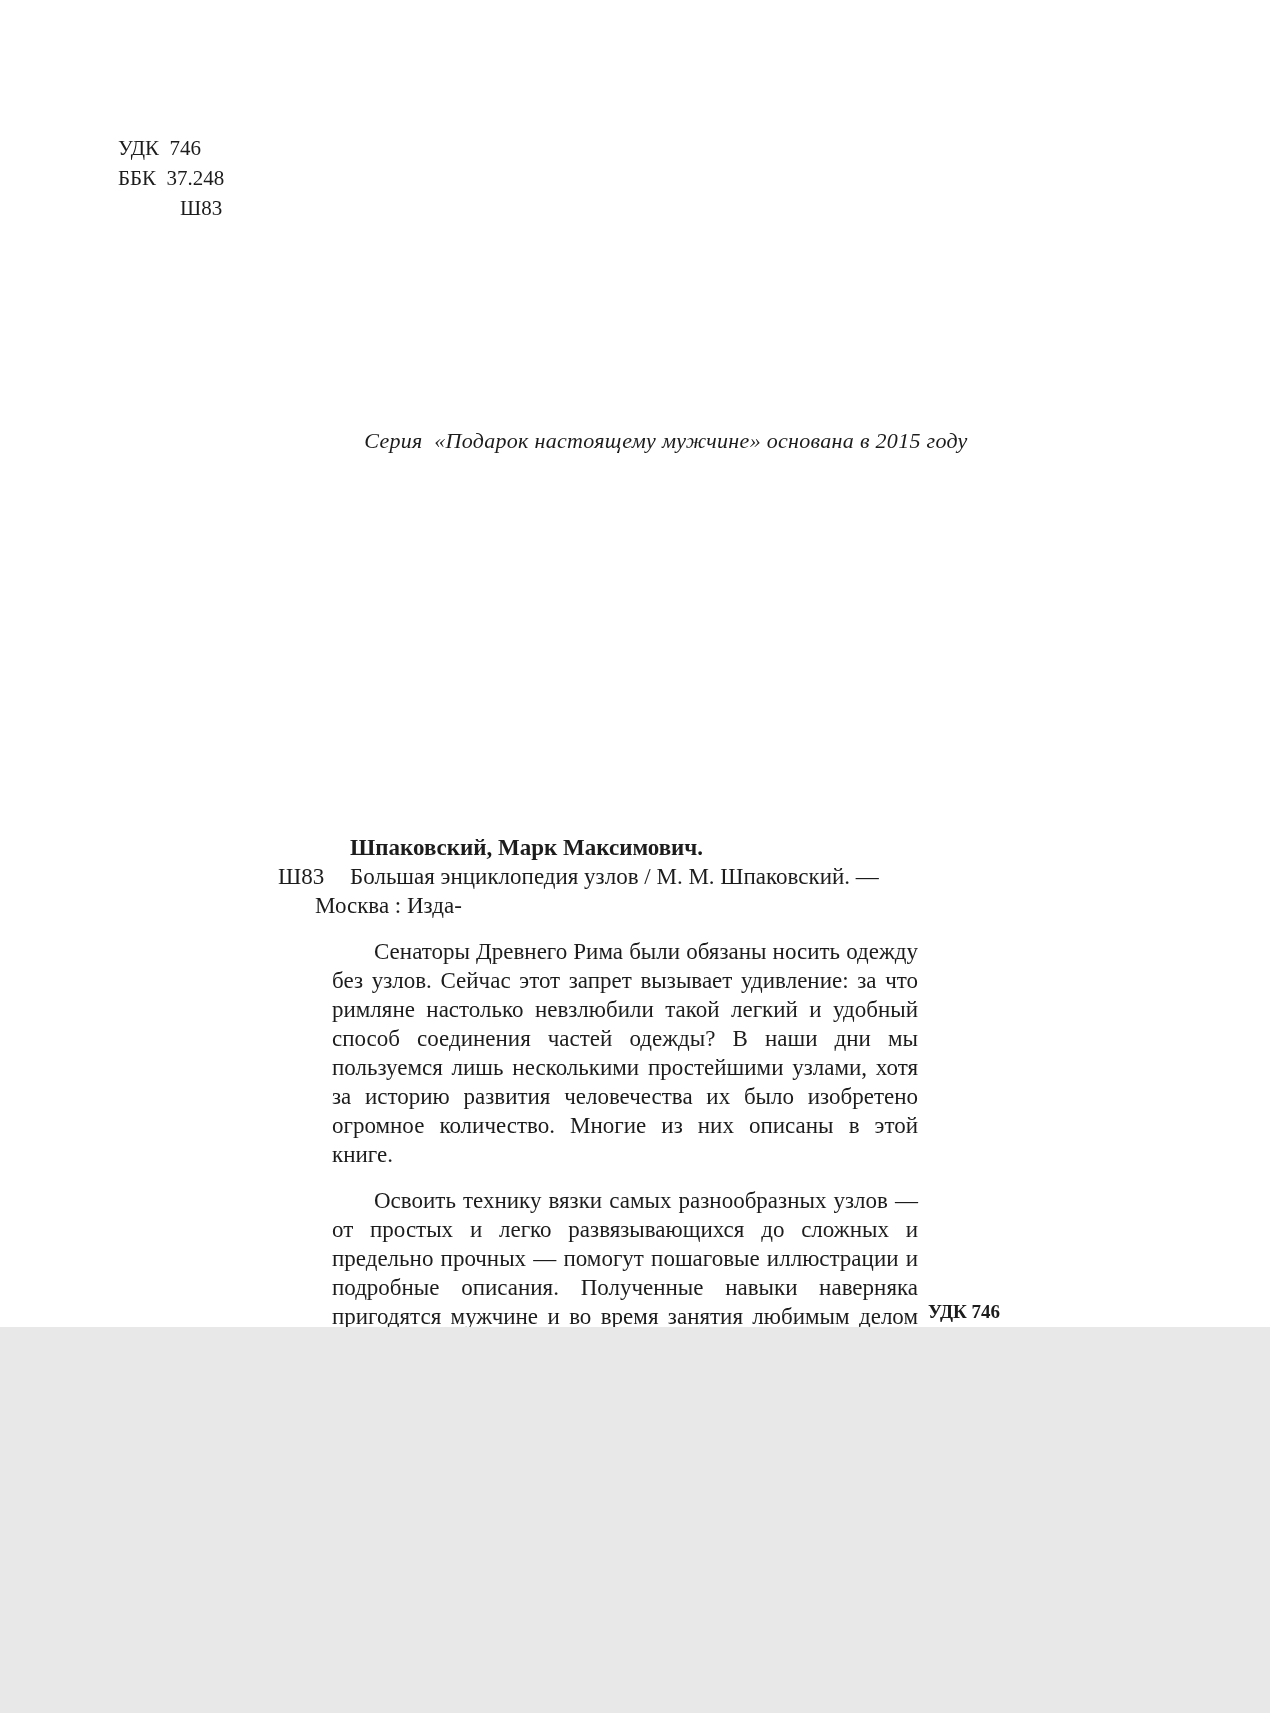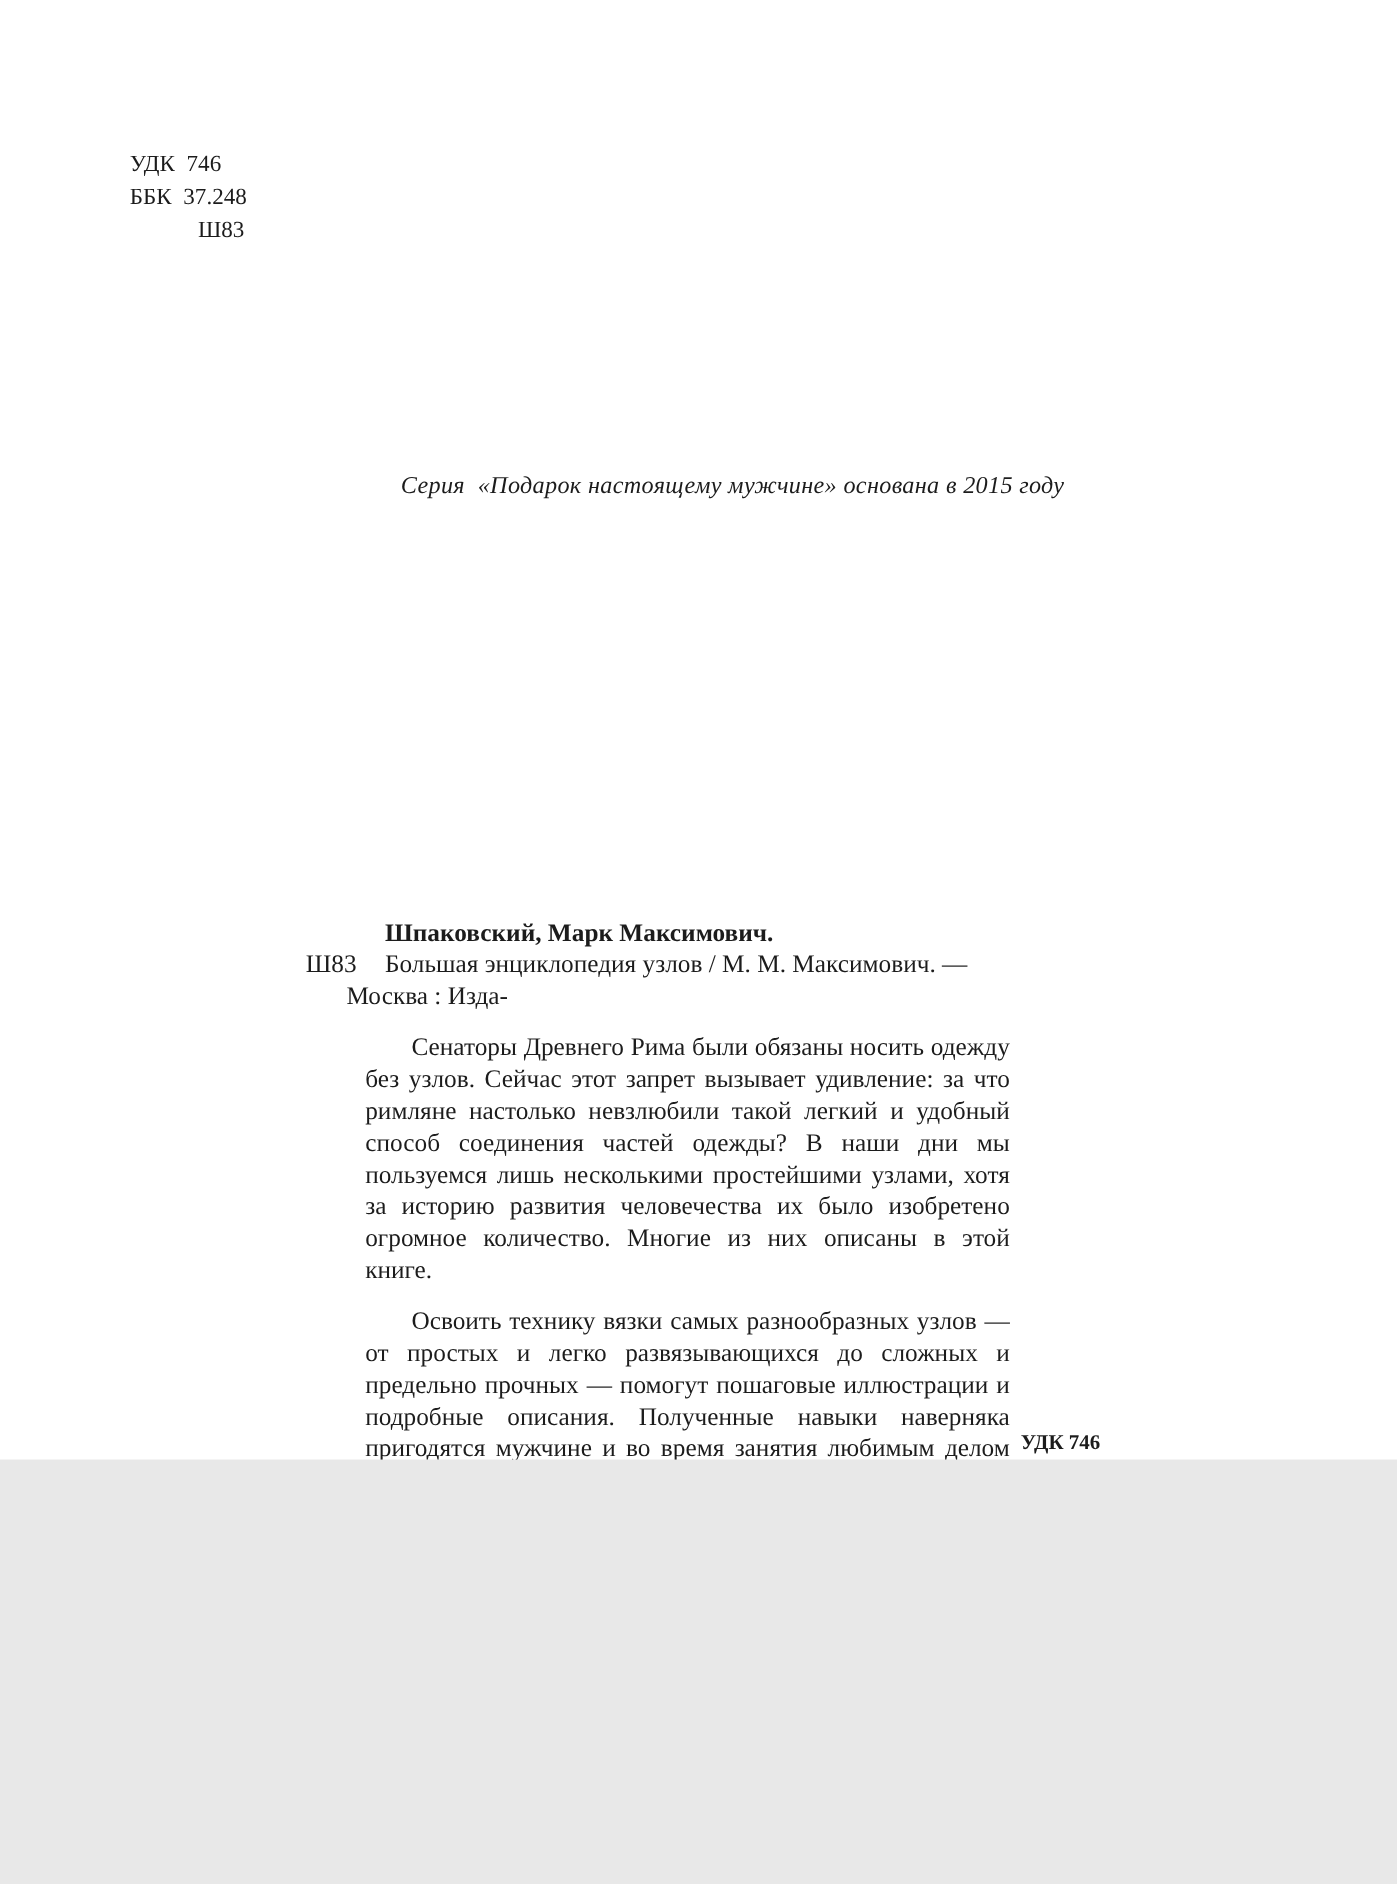--- a/index.html
+++ b/index.html
@@ -109,21 +109,21 @@
     <div class="pre">ББК  37.248</div>
     <div class="sign">Ш83</div>
   </div>
 
   <div class="series-note pre">Серия  «Подарок настоящему мужчине» основана в 2015 году</div>
 
   <div class="catalog">
     <div class="author-heading">Шпаковский, Марк Максимович.</div>
     <div class="rel">
       <span class="margin-sign">Ш83</span>
-      <div class="desc-line-1">Большая энциклопедия узлов / М. М. Максимович. — Москва : Изда-</div>
+      <div class="desc-line-1">Большая энциклопедия узлов / М. М. Шпаковский. — Москва : Изда-</div>
     </div>
     <div class="annotation">
       <p>Сенаторы Древнего Рима были обязаны носить одежду без узлов. Сейчас этот запрет вызывает удивление: за что римляне настолько невзлюбили такой легкий и удобный способ соединения частей одежды? В наши дни мы пользуемся лишь несколькими простейшими узлами, хотя за историю развития человечества их было изобретено огромное количество. Многие из них описаны в этой книге.</p>
       <p>Освоить технику вязки самых разнообразных узлов — от простых и легко развязывающихся до сложных и предельно прочных — помогут пошаговые иллюстрации и подробные описания. Полученные навыки наверняка пригодятся мужчине и во время занятия любимым делом (альпинизм, спелеология, рыбалка, охота, парусный спорт), и при выполнении рутинных обязанностей (малярные работы, перемещение тяжестей), и в различных жизненных обстоятельствах (участие в спасательных действиях, скрепление свертков), а также в быту (различные способы завязывания галстука и шнурков). Все это делает книгу прекрасным подарком для настоящих мужчин, заставляя невольно сочувствовать древнеримским сенаторам.</p>
     </div>
   </div>
 
   <div class="right-codes">
     <div>УДК 746</div>
     <div>ББК 37.248</div>

